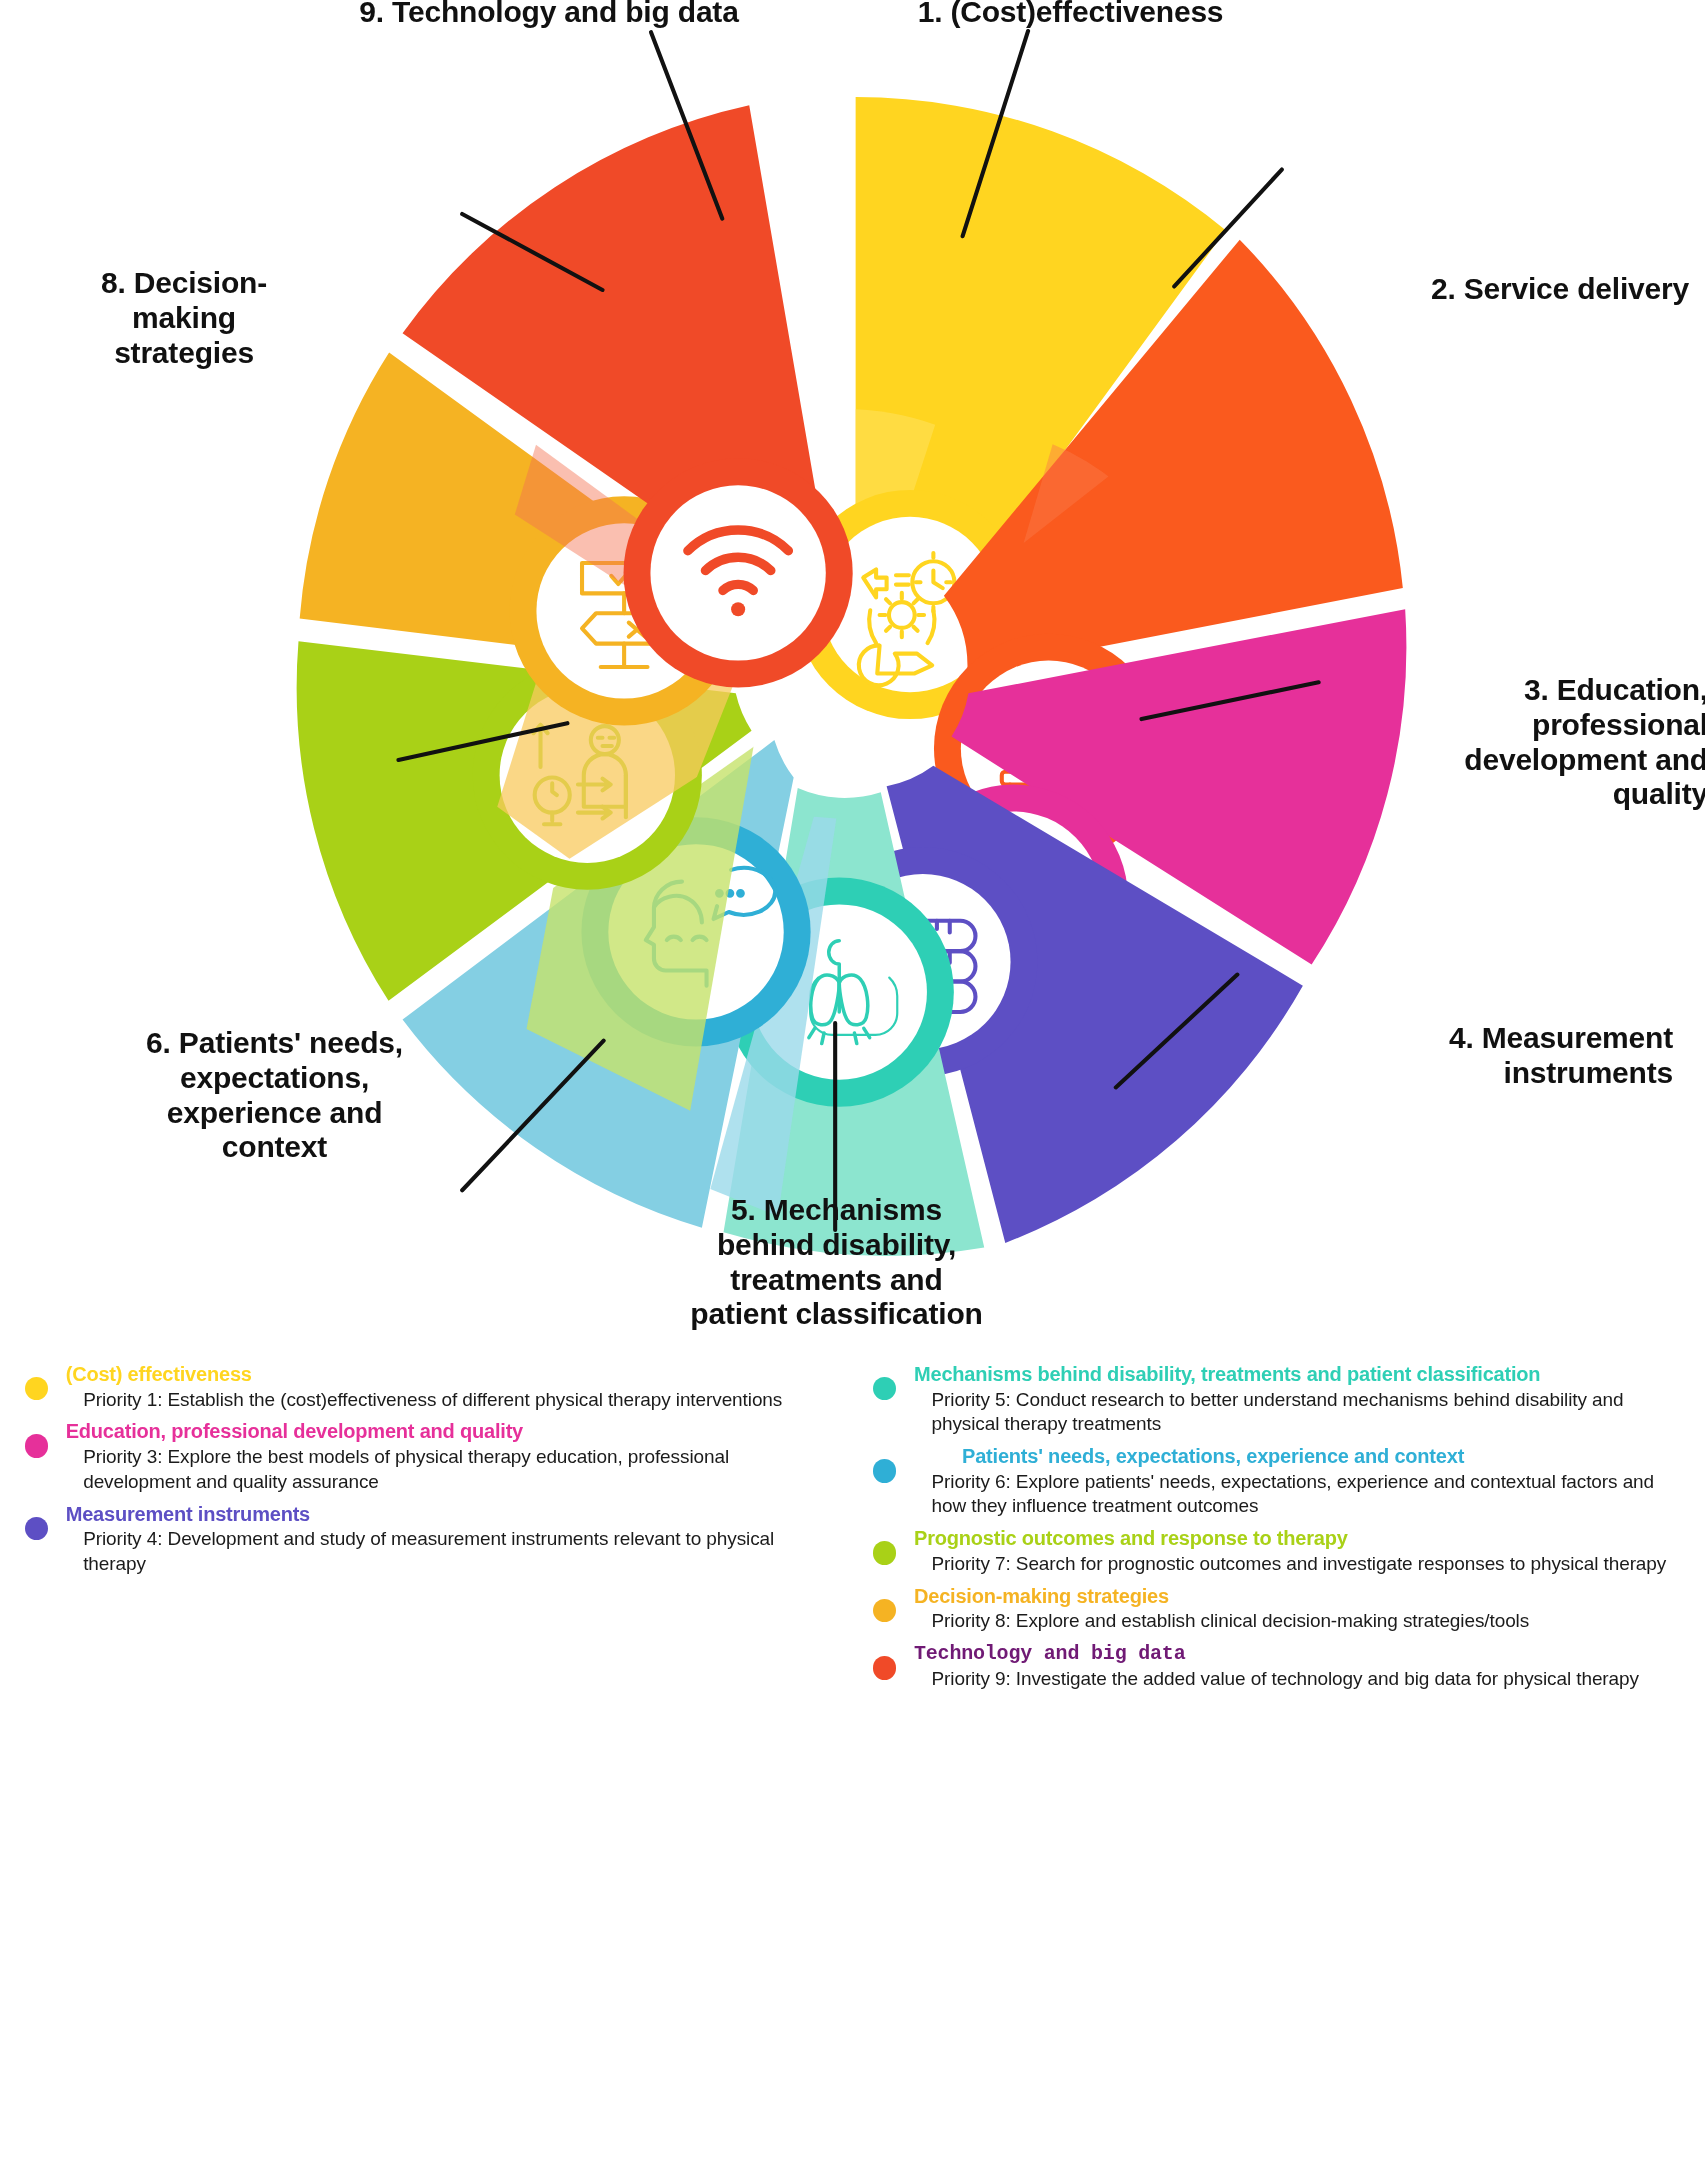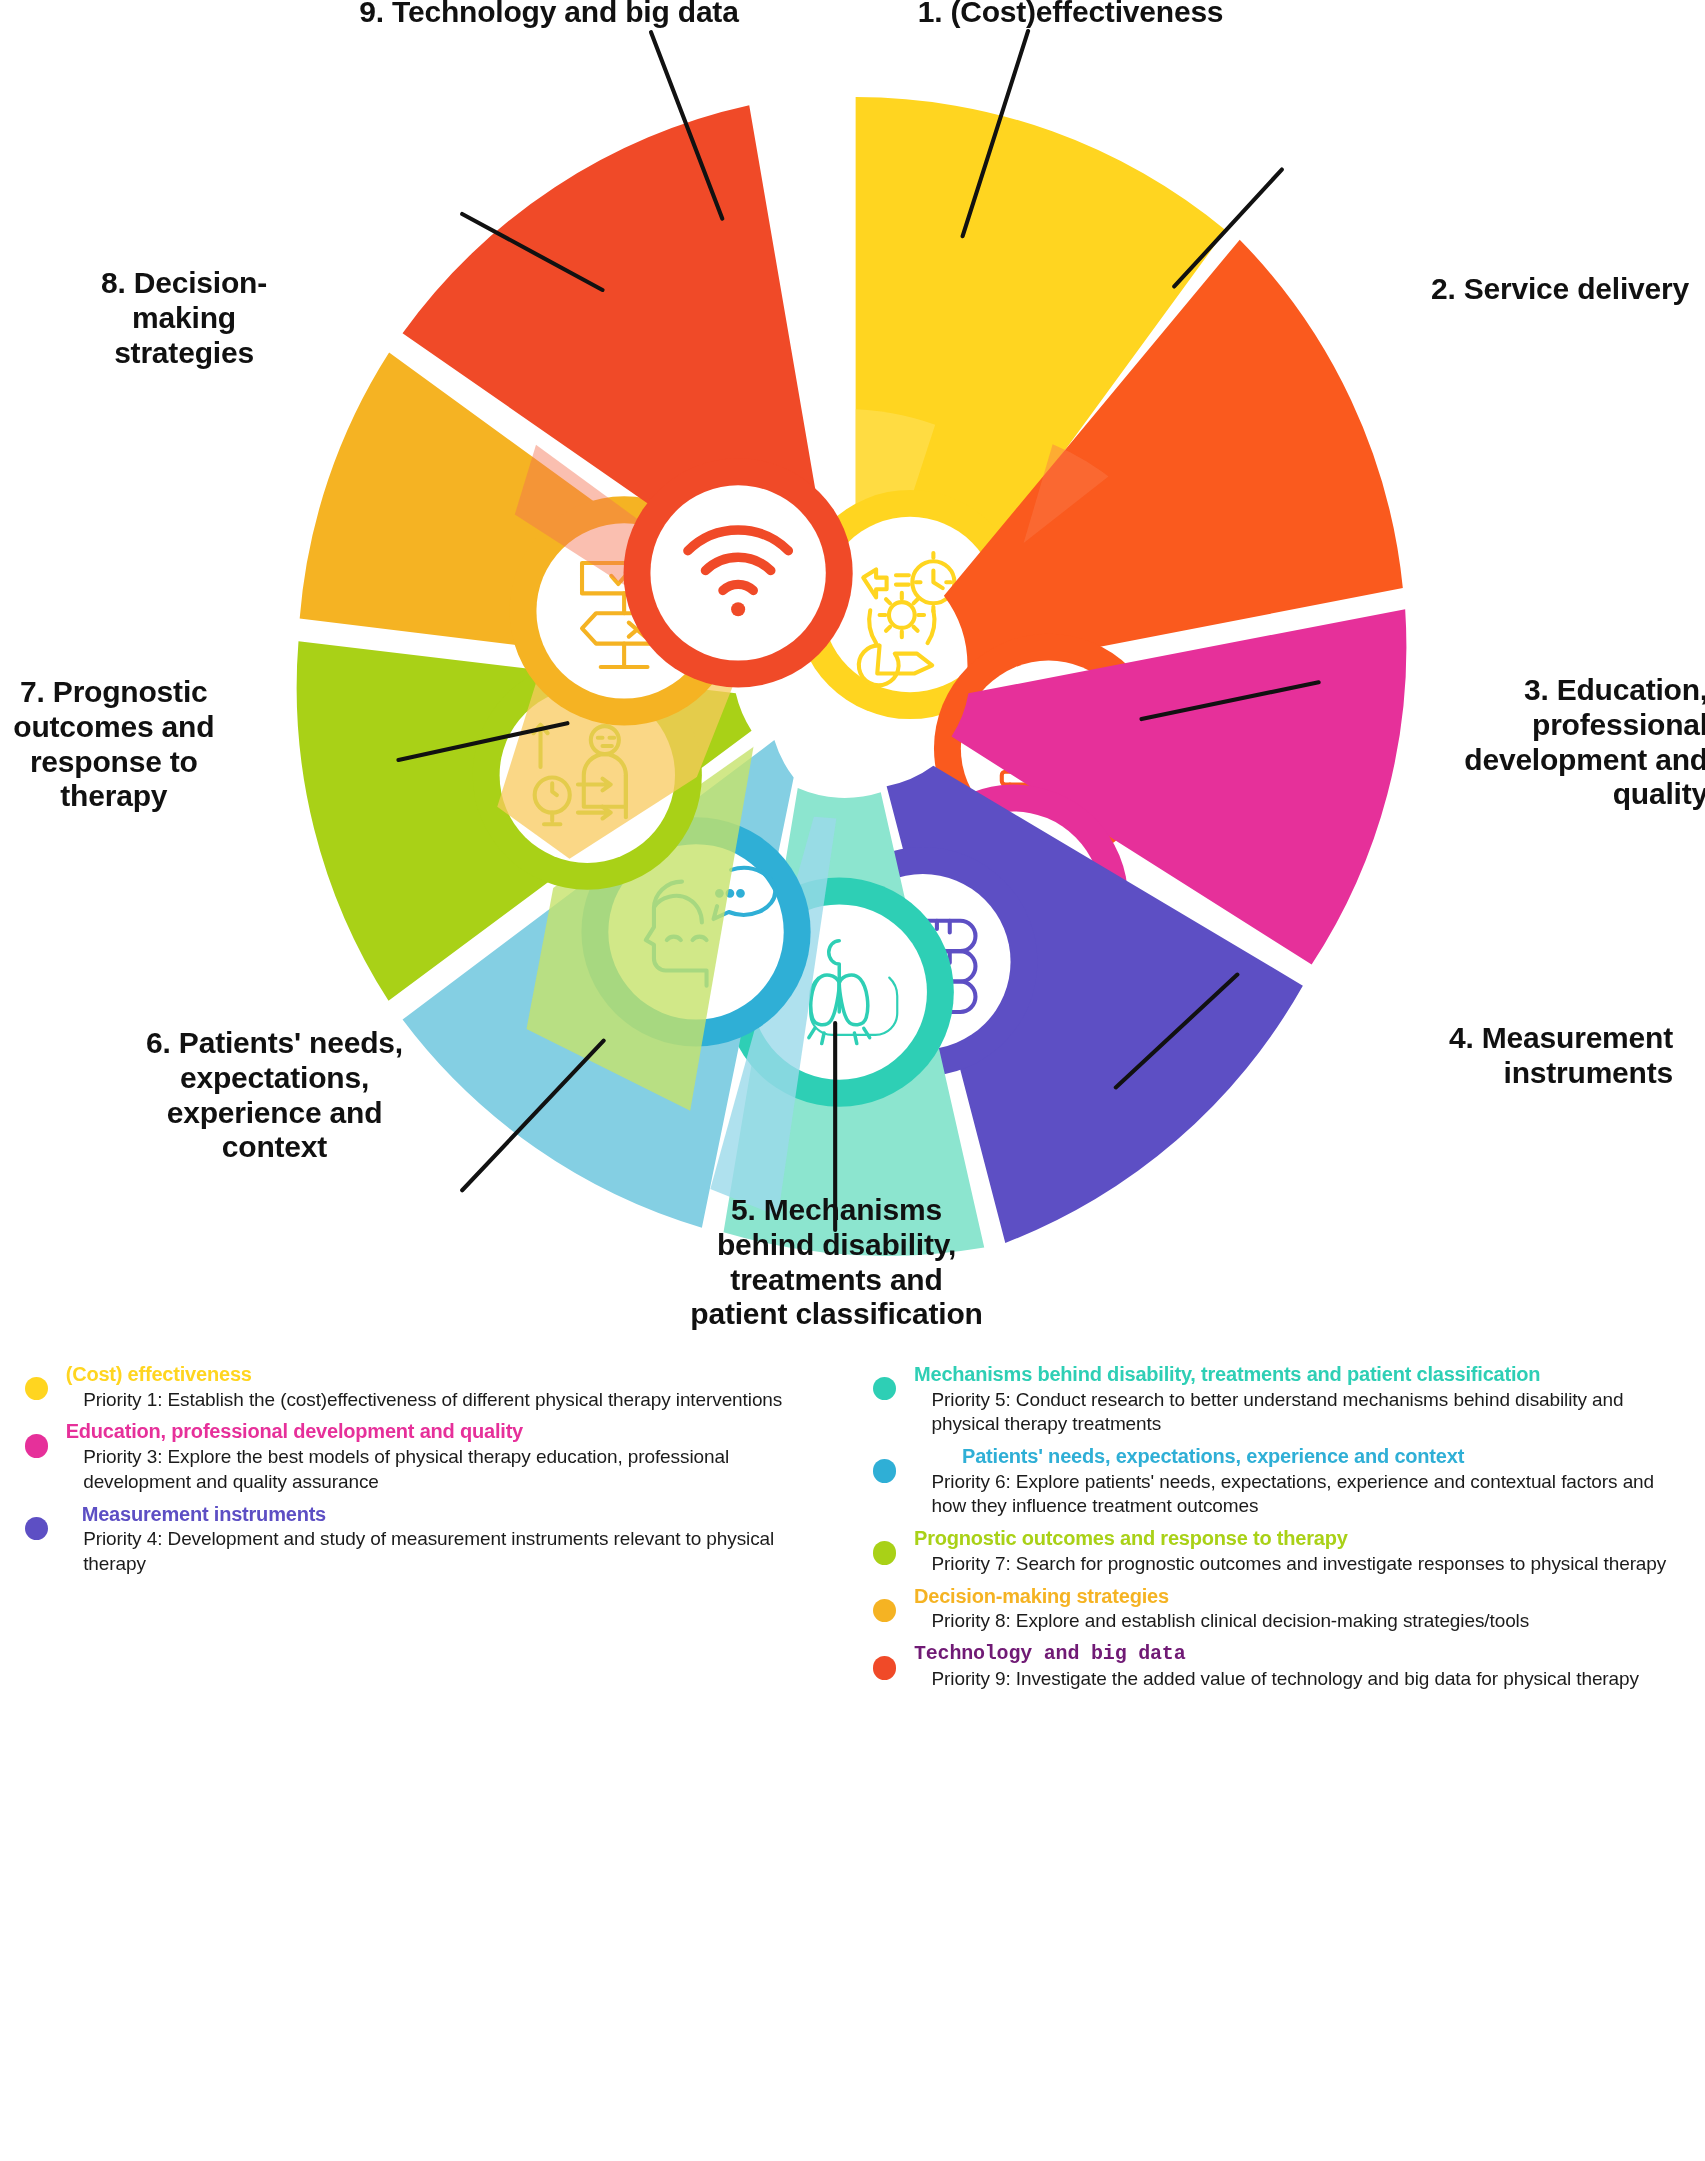--- a/index.html
+++ b/index.html
@@ -303,24 +303,20 @@
   <div class="wheel-label lbl-center" style="left:620px;top:1193px;width:433px;">5. Mechanisms
 behind disability,
 treatments and
 patient classification</div>
 
   <div class="wheel-label lbl-right" style="left:111px;top:1026px;width:327px;">6. Patients' needs,
 expectations,
 experience and
 context</div>
 
-  <div class="wheel-label lbl-right" style="left:5.8px;top:675px;width:216px;">7. Prognostic
-outcomes and
-response to
-therapy</div>
 
   <div class="wheel-label lbl-right" style="left:76px;top:266px;width:216px;">8. Decision-
 making
 strategies</div>
 </div>
 
 <div id="legend">
 
   <div class="legend-col" id="legend-col-left">
 
@@ -332,21 +328,21 @@
 
 
     <div class="legend-item">
       <span class="legend-dot" style="background:#E6309A;"></span>
       <p class="legend-title" style="color:#E6309A;">Education, professional development and quality</p>
       <p class="legend-desc">Priority 3: Explore the best models of physical therapy education, professional development and quality assurance</p>
     </div>
 
     <div class="legend-item">
       <span class="legend-dot" style="background:#5D4FC4;"></span>
-      <p class="legend-title" style="color:#5D4FC4;margin-left:16px;">Measurement instruments</p>
+      <p class="legend-title" style="color:#5D4FC4;">Measurement instruments</p>
       <p class="legend-desc">Priority 4: Development and study of measurement instruments relevant to physical therapy</p>
     </div>
 
   </div>
 
   <div class="legend-col" id="legend-col-right">
 
     <div class="legend-item">
       <span class="legend-dot" style="background:#2ECFB5;"></span>
       <p class="legend-title" style="color:#2ECFB5;">Mechanisms behind disability, treatments and patient classification</p>

